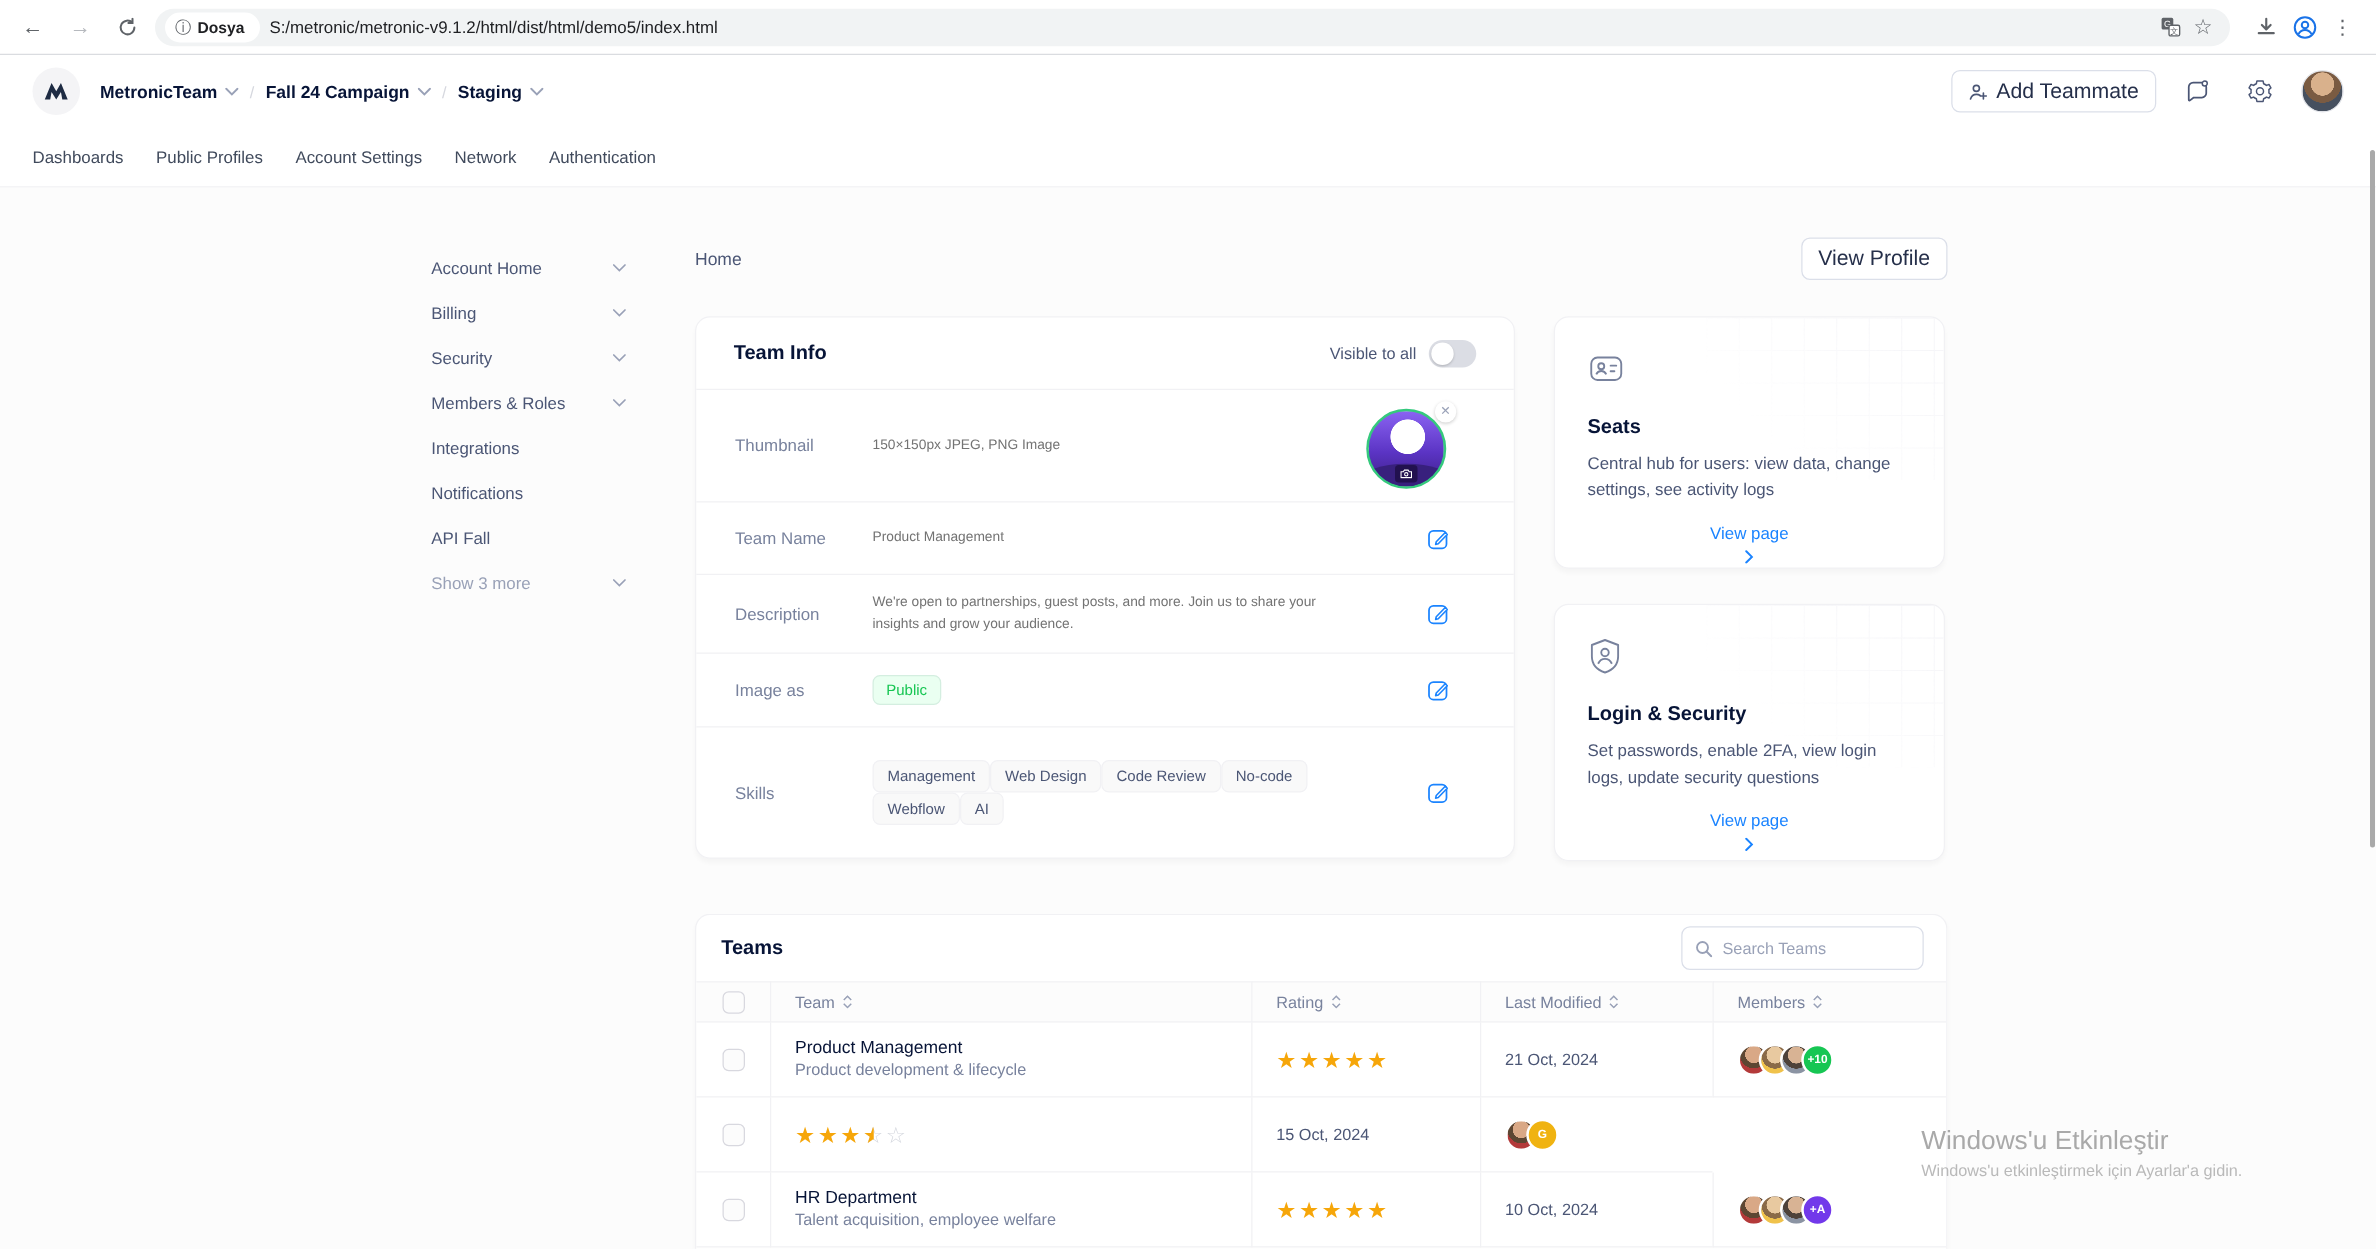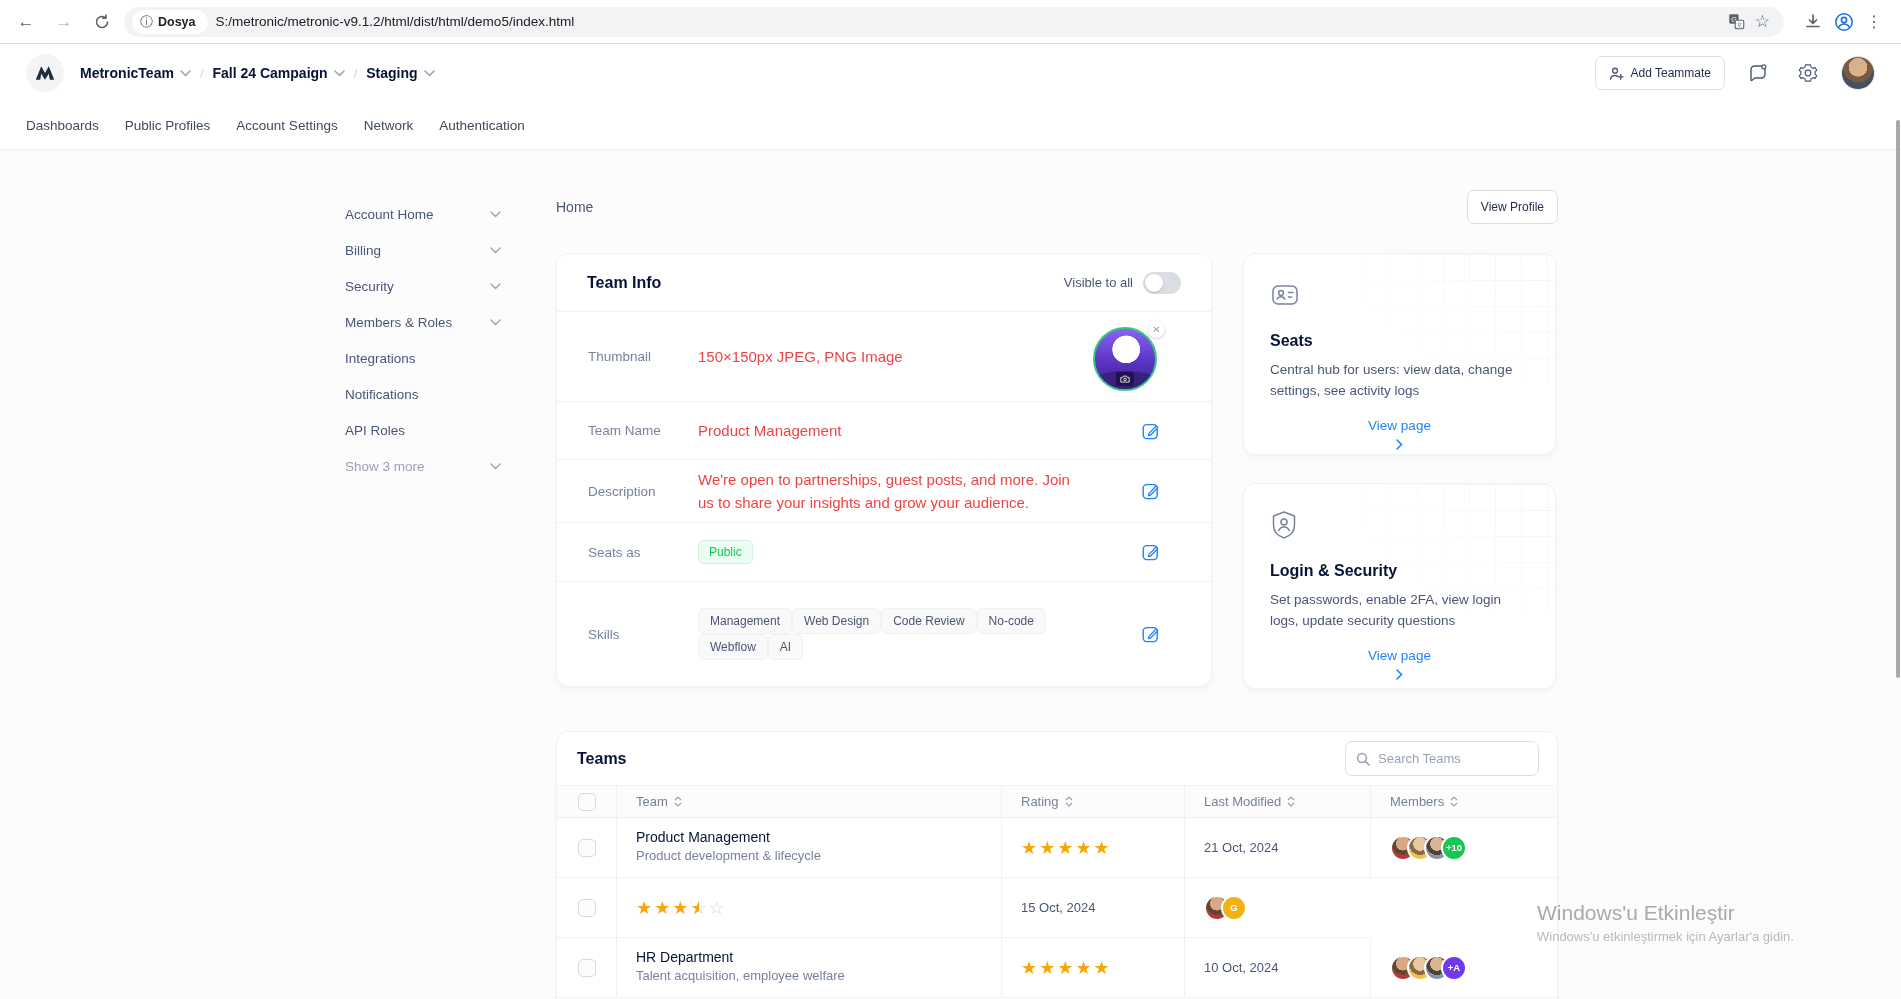--- a/index.html
+++ b/index.html
@@ -27,21 +27,21 @@
     padding:0 26px; justify-content:space-between; }
   .hdr-left { display:flex; align-items:center; gap:16px; }
   .logo-circle { width:38px; height:38px; border-radius:50%; background:#f4f4f6;
     display:flex; align-items:center; justify-content:center; }
   .crumbs { display:flex; align-items:center; gap:9px; font-size:14px; }
   .crumb { display:flex; align-items:center; gap:6px; font-weight:700; color:#071437; cursor:pointer;}
   .crumb .cv { color:#99a1b7; }
   .crumb-sep { color:#d5d7de; font-size:13px; }
   .hdr-right { display:flex; align-items:center; gap:16px; }
   .btn-outline { display:flex; align-items:center; gap:7px; border:1px solid #dbdfe9;
-    background:#fff; border-radius:7px; height:34px; padding:0 13px; font-size:12px;
+    background:#fff; border-radius:7px; height:34px; padding:0 13px; font-size:17px;
     color:#252f4a; font-weight:500; cursor:pointer; }
   .hdr-ic { width:34px; height:34px; display:flex; align-items:center; justify-content:center;
     color:#4b5675; cursor:pointer; }
   .hdr-avatar { width:34px; height:34px; border-radius:50%; cursor:pointer;
     background:radial-gradient(circle at 50% 32%, #d9b18c 0 34%, #7a5b42 35% 55%, #46505f 56% 100%);
     border:1px solid #e3e5ea; }
 
   
   .nav { height:48px; background:#fff; border-bottom:1px solid #f1f1f4; display:flex;
     align-items:center; gap:26px; padding:0 26px; }
@@ -69,21 +69,21 @@
   .ti-head { height:58px; display:flex; align-items:center; justify-content:space-between;
     padding:0 30px; border-bottom:1px solid #f1f1f4; }
   .card-title { font-size:16px; font-weight:700; color:#071437; }
   .ti-toggle-wrap { display:flex; align-items:center; gap:10px; font-size:13px; color:#4b5675; }
   .toggle { width:38px; height:22px; border-radius:11px; background:#dbdde4; position:relative; cursor:pointer;}
   .toggle::after { content:""; position:absolute; width:18px; height:18px; border-radius:50%;
     background:#fff; left:2px; top:2px; box-shadow:0 1px 2px rgba(0,0,0,.18); }
   .ti-row { display:flex; align-items:center; padding:0 50px 0 31px; border-bottom:1px solid #f1f1f4; }
   .ti-row:last-child { border-bottom:none; }
   .ti-label { width:110px; flex:0 0 110px; font-size:13.5px; color:#78829d; }
-  .ti-value { flex:1; font-size:15px; color:#ef4444; max-width:400px; line-height:1.55;}
+  .ti-value { flex:1; font-size:11px; color:#737373; max-width:400px; line-height:1.55;}
   .ti-edit { margin-left:auto; cursor:pointer; display:flex; }
   .thumb-wrap { margin-left:auto; position:relative; width:68px; height:68px; }
   .thumb { width:64px; height:64px; border-radius:50%; border:2px solid #35c97d; margin-top:4px;
     background:
       radial-gradient(circle at 52% 34%, #ffffff 0 27%, rgba(255,255,255,0) 28%),
       linear-gradient(180deg, #8a63f2 0%, #5b34c4 55%, #3c1f86 100%);
     position:relative; overflow:hidden; }
   .thumb::after { content:""; position:absolute; bottom:-8px; left:-6px; right:-6px; height:26px;
     background:#38207d; border-radius:50% 50% 0 0; }
   .thumb-cam { position:absolute; bottom:3px; left:50%; transform:translateX(-50%);
@@ -292,21 +292,21 @@
           </svg>
         </span>
     </div>
     <div class="sb-item">
       <span>Integrations</span>
     </div>
     <div class="sb-item">
       <span>Notifications</span>
     </div>
     <div class="sb-item">
-      <span>API Roles</span>
+      <span>API Fall</span>
     </div>
     <div class="sb-item muted">
       <span>Show 3 more</span>
       <span class="chev">
           <svg width="11" height="7" viewBox="0 0 11 7">
             <path d="M1 1l4.5 4.5L10 1" fill="none" stroke="#99a1b7" stroke-width="1.4" stroke-linecap="round"></path>
           </svg>
         </span>
     </div>
   </div>
@@ -363,21 +363,21 @@
             <span class="ti-value" style="max-width:385px;">We're open to partnerships, guest posts, and more. Join us to share your insights and grow your audience.</span>
             <span class="ti-edit">
               <svg width="20" height="20" viewBox="0 0 20 20">
                   <rect x="2.2" y="3.6" width="14" height="14" rx="3.5" fill="none" stroke="#1b84ff" stroke-width="1.4"></rect>
                   <path d="M8 12.4 15.2 5l1.6 1.6-7.2 7.4-2.1.5Z" fill="#fff" stroke="#1b84ff" stroke-width="1.3" stroke-linejoin="round"></path>
                 </svg>
             </span>
           </div>
 
           <div class="ti-row" style="height:59px;">
-            <span class="ti-label">Seats as</span>
+            <span class="ti-label">Image as</span>
             <span class="badge-public">Public</span>
             <span class="ti-edit">
               <svg width="20" height="20" viewBox="0 0 20 20">
                   <rect x="2.2" y="3.6" width="14" height="14" rx="3.5" fill="none" stroke="#1b84ff" stroke-width="1.4"></rect>
                   <path d="M8 12.4 15.2 5l1.6 1.6-7.2 7.4-2.1.5Z" fill="#fff" stroke="#1b84ff" stroke-width="1.3" stroke-linejoin="round"></path>
                 </svg>
             </span>
           </div>
 
           <div class="ti-row" style="height:104px;">

